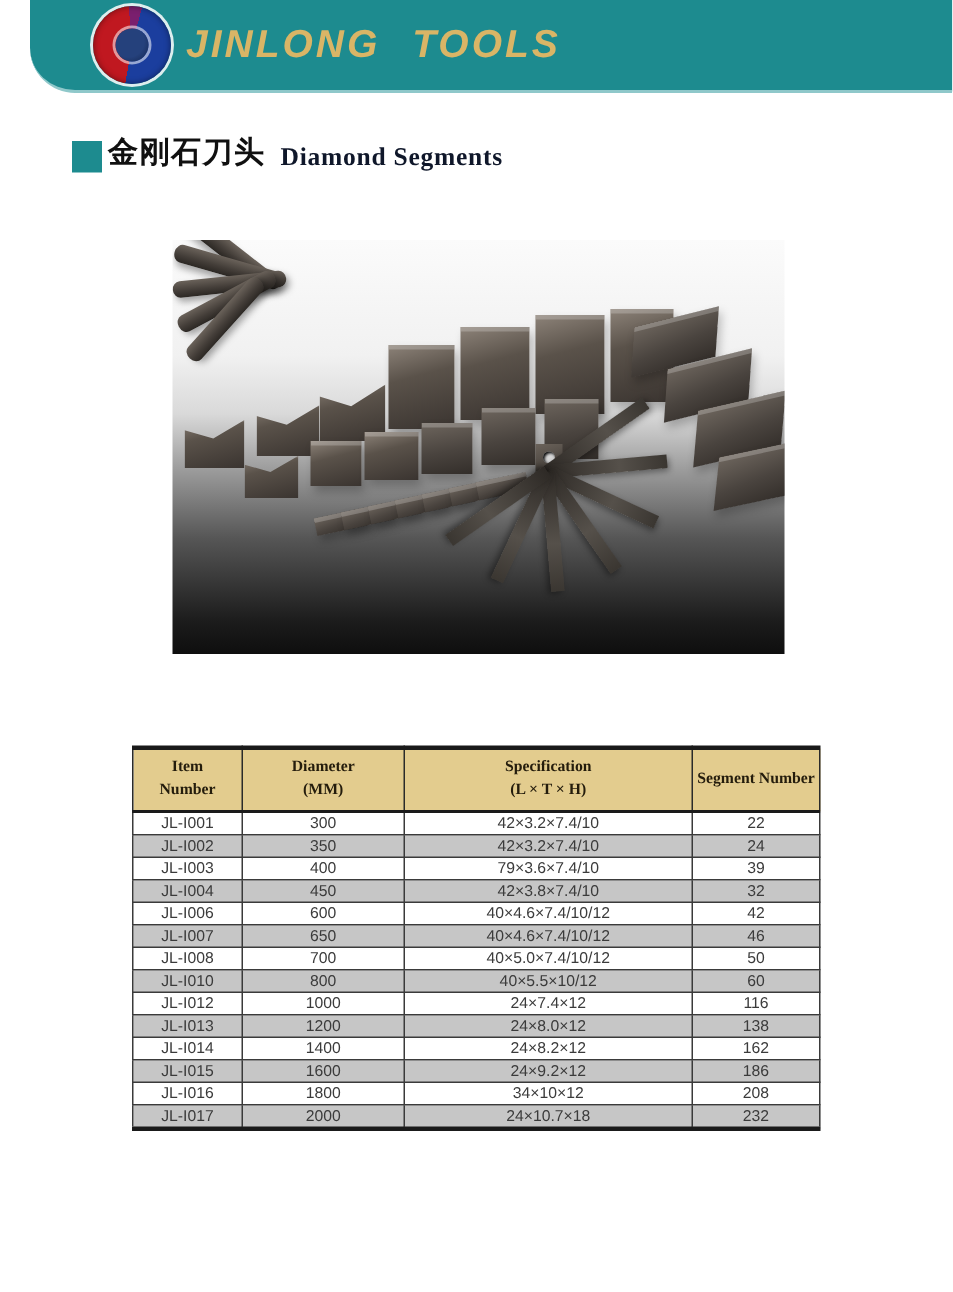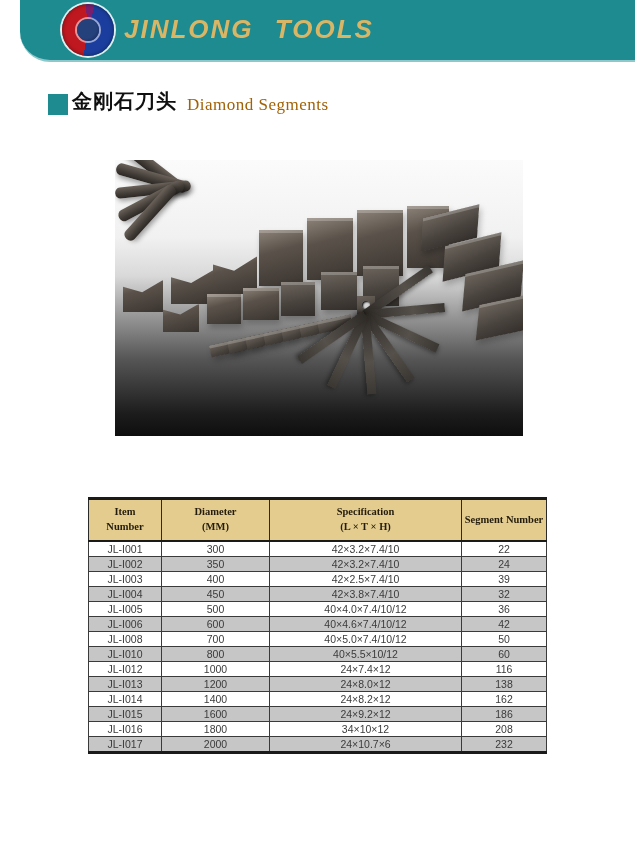--- a/index.html
+++ b/index.html
@@ -15,21 +15,21 @@
   .logo .hole{position:absolute;left:50%;top:50%;width:22px;height:22px;margin:-11px 0 0 -11px;
         border-radius:50%;background:radial-gradient(circle at 40% 40%, #25417c 0 55%, #12244d 100%);
         box-shadow:0 0 0 2px rgba(255,255,255,.55);}
   .brand{position:absolute;left:104px;top:14px;font-size:26px;font-weight:bold;font-style:italic;
          color:#d9b566;letter-spacing:2px;word-spacing:12px;}
 
   
   .sec{position:absolute;left:48px;top:88px;display:flex;align-items:flex-end;}
   .sec .sq{width:20px;height:21px;background:#1d8b8f;margin-right:4px;}
   .sec .zh{font-size:20px;font-weight:bold;color:#101010;letter-spacing:1px;}
-  .sec .en{font-family:"Liberation Serif",serif;font-size:17px;font-weight:normal;color:#a16207;
+  .sec .en{font-family:"Liberation Serif",serif;font-size:17px;font-weight:bold;color:#0f172a;
            margin-left:10px;letter-spacing:.5px;}
 
   
   .photo{position:absolute;left:115px;top:160px;width:408px;height:276px;overflow:hidden;
          background:linear-gradient(180deg,#fbfbfb 0%,#f1f1f1 28%,#d9d9d9 42%,#9e9e9e 55%,#565656 72%,#1c1c1c 92%,#0e0e0e 100%);}
   .blk{position:absolute;background:linear-gradient(165deg,#8d8379 0%,#5a524a 38%,#3a3430 100%);
        box-shadow:inset 0 3px 0 rgba(255,255,255,.22), 2px 4px 6px rgba(0,0,0,.25);}
   .roof{clip-path:polygon(0 26%,48% 42%,100% 6%,100% 100%,0 100%);}
   .flat{background:linear-gradient(170deg,#6e665e 0%,#4a443f 55%,#332e2a 100%);}
   .strip{background:linear-gradient(180deg,#6a625a 0%,#433d38 60%,#2c2824 100%);
@@ -145,42 +145,42 @@
           </tr>
           <tr>
             <td>JL-I002</td>
             <td>350</td>
             <td>42×3.2×7.4/10</td>
             <td>24</td>
           </tr>
           <tr>
             <td>JL-I003</td>
             <td>400</td>
-            <td>42×2.5×7.4/10</td>
+            <td>79×3.6×7.4/10</td>
             <td>39</td>
           </tr>
           <tr>
             <td>JL-I004</td>
             <td>450</td>
             <td>42×3.8×7.4/10</td>
             <td>32</td>
           </tr>
           <tr>
-            <td>JL-I005</td>
-            <td>500</td>
-            <td>40×4.0×7.4/10/12</td>
-            <td>36</td>
-          </tr>
-          <tr>
             <td>JL-I006</td>
             <td>600</td>
             <td>40×4.6×7.4/10/12</td>
             <td>42</td>
           </tr>
           <tr>
+            <td>JL-I007</td>
+            <td>650</td>
+            <td>40×4.6×7.4/10/12</td>
+            <td>46</td>
+          </tr>
+          <tr>
             <td>JL-I008</td>
             <td>700</td>
             <td>40×5.0×7.4/10/12</td>
             <td>50</td>
           </tr>
           <tr>
             <td>JL-I010</td>
             <td>800</td>
             <td>40×5.5×10/12</td>
             <td>60</td>
@@ -211,20 +211,20 @@
           </tr>
           <tr>
             <td>JL-I016</td>
             <td>1800</td>
             <td>34×10×12</td>
             <td>208</td>
           </tr>
           <tr>
             <td>JL-I017</td>
             <td>2000</td>
-            <td>24×10.7×6</td>
+            <td>24×10.7×18</td>
             <td>232</td>
           </tr>
         </tbody>
     </table>
   </div>
 
 </div>
 
 </body></html>

